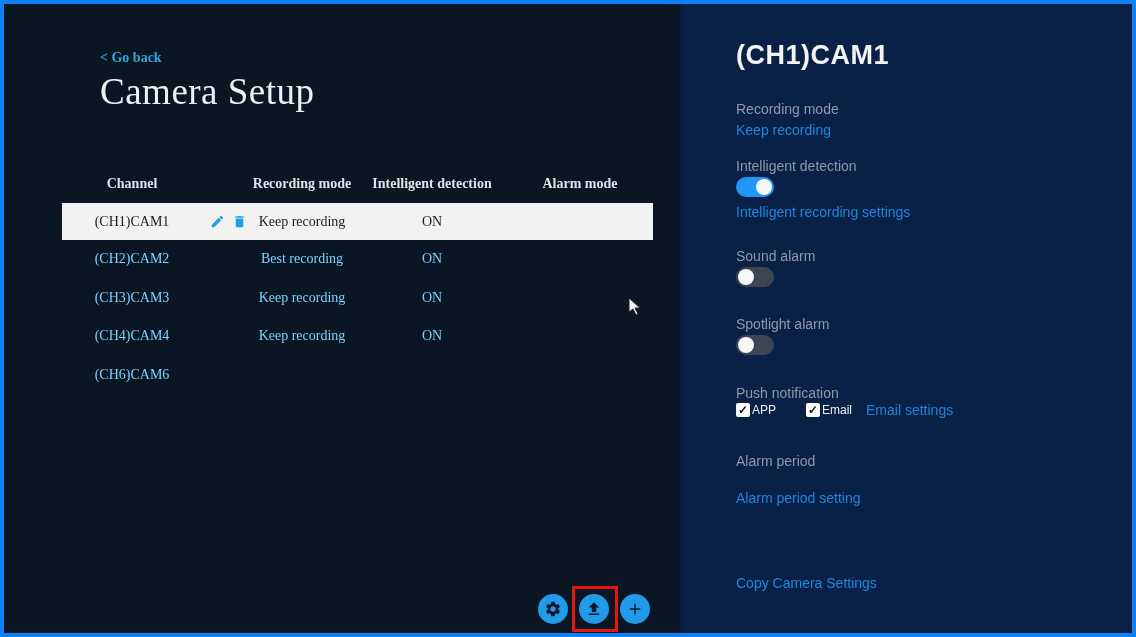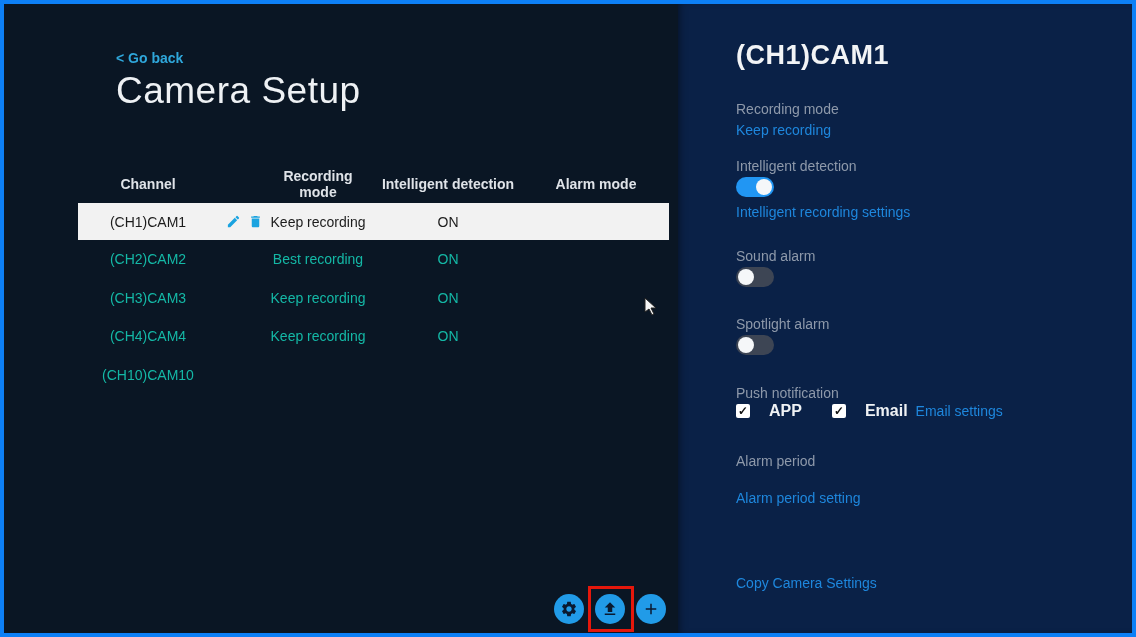--- a/index.html
+++ b/index.html
@@ -3,43 +3,44 @@
 <meta charset="utf-8">
 <style>
   * { margin:0; padding:0; box-sizing:border-box; }
   html,body { width:1136px; height:637px; }
   body { font-family:"Liberation Sans", sans-serif; background:#000; }
   .frame {
     position:relative; width:1136px; height:637px;
     border:4px solid #0d80f6; background:#0a1624; overflow:hidden;
   }
   .left-panel {
-    position:absolute; left:16px; top:0; width:714px; height:629px;
+    position:absolute; left:0; top:0; width:714px; height:629px;
     background:#0a1624;
+    font-family:Liberation Serif, serif;
   }
   .right-panel {
     position:absolute; left:674px; top:0; width:454px; height:629px;
     background:#0a2147; box-shadow:inset 6px 0 10px -6px rgba(0,0,0,0.6);
   }
   
   .go-back {
     position:absolute; left:96px; top:46px;
     color:#2fa7db; font-size:14px; font-weight:600; cursor:pointer;
   }
   .page-title {
     position:absolute; left:96px; top:66px;
     color:#eef1f4; font-size:37px; font-weight:500; letter-spacing:0.5px;
   }
   .cam-table { position:absolute; left:58px; top:161px; width:591px; }
   .trow, .thead {
     display:grid; grid-template-columns:140px 45px 110px 150px 146px;
     align-items:center; height:38.6px;
   }
   .thead { color:#dfe3e8; font-size:14px; font-weight:700; height:38px; }
-  .trow { color:#14b8a6; font-size:14px; font-weight:500; }
+  .trow { color:#7dd3fc; font-size:14px; font-weight:500; }
   .trow.selected { background:#f2f2f2; color:#1c1c1c; height:37px; }
   .c-ch { text-align:center; }
   .c-icons { display:flex; gap:7px; justify-content:flex-start; padding-left:8px; }
   .c-rec, .c-int, .c-alarm { text-align:center; }
   .h-ch { text-align:center; }
   .h-rec, .h-int, .h-alarm { text-align:center; }
   .icon-btn { width:17px; height:17px; cursor:pointer; }
   .circle-btn {
     position:absolute; width:30px; height:30px; border-radius:50%;
     background:#219be8; display:flex; align-items:center; justify-content:center;
@@ -74,24 +75,24 @@
   .toggle.off { background:#3d4554; }
   .toggle.off .knob { left:2px; }
   .push-row {
     position:absolute; left:58px; top:398px; display:flex; align-items:center;
   }
   .chk {
     width:14px; height:14px; background:#fff; border-radius:2px;
     color:#111; font-size:12px; font-weight:700; line-height:14px; text-align:center;
     display:inline-block; cursor:pointer;
   }
-  .chk-label { color:#eef1f4; font-size:16px; font-weight:700; margin-left:19px; }
+  .chk-label { color:#eef1f4; font-size:12px; font-weight:400; margin-left:2px; }
   .push-row .gap { width:30px; }
   .push-row .link-inline {
-    color:#1e87dd; font-size:14px; font-weight:500; margin-left:8px; cursor:pointer;
+    color:#1e87dd; font-size:14px; font-weight:500; margin-left:14px; cursor:pointer;
   }
 </style>
 </head>
 <body>
 
 <div class="frame">
 
   <div class="left-panel">
     <div class="go-back">&lt; Go back</div>
     <div class="page-title">Camera Setup</div>
@@ -135,21 +136,21 @@
         <div class="c-alarm"></div>
       </div>
       <div class="trow">
         <div class="c-ch">(CH4)CAM4</div>
           <div></div>
         <div class="c-rec">Keep recording</div>
         <div class="c-int">ON</div>
         <div class="c-alarm"></div>
       </div>
       <div class="trow">
-        <div class="c-ch">(CH10)CAM10</div>
+        <div class="c-ch">(CH6)CAM6</div>
           <div></div>
         <div class="c-rec"></div>
         <div class="c-int"></div>
         <div class="c-alarm"></div>
       </div>
     </div>
 
     <div class="circle-btn btn-settings">
       <svg viewBox="0 0 24 24">
           <path d="M19.14 12.94c.04-.3.06-.61.06-.94 0-.32-.02-.64-.07-.94l2.03-1.58c.18-.14.23-.41.12-.61l-1.92-3.32c-.12-.22-.37-.29-.59-.22l-2.39.96c-.5-.38-1.03-.7-1.62-.94l-.36-2.54c-.04-.24-.24-.41-.48-.41h-3.84c-.24 0-.43.17-.47.41l-.36 2.54c-.59.24-1.13.57-1.62.94l-2.39-.96c-.22-.08-.47 0-.59.22L2.74 8.87c-.12.21-.08.47.12.61l2.03 1.58c-.05.3-.09.63-.09.94s.02.64.07.94l-2.03 1.58c-.18.14-.23.41-.12.61l1.92 3.32c.12.22.37.29.59.22l2.39-.96c.5.38 1.03.7 1.62.94l.36 2.54c.05.24.24.41.48.41h3.84c.24 0 .44-.17.47-.41l.36-2.54c.59-.24 1.13-.56 1.62-.94l2.39.96c.22.08.47 0 .59-.22l1.92-3.32c.12-.22.07-.47-.12-.61l-2.01-1.58zM12 15.6c-1.98 0-3.6-1.62-3.6-3.6s1.62-3.6 3.6-3.6 3.6 1.62 3.6 3.6-1.62 3.6-3.6 3.6z"></path>

